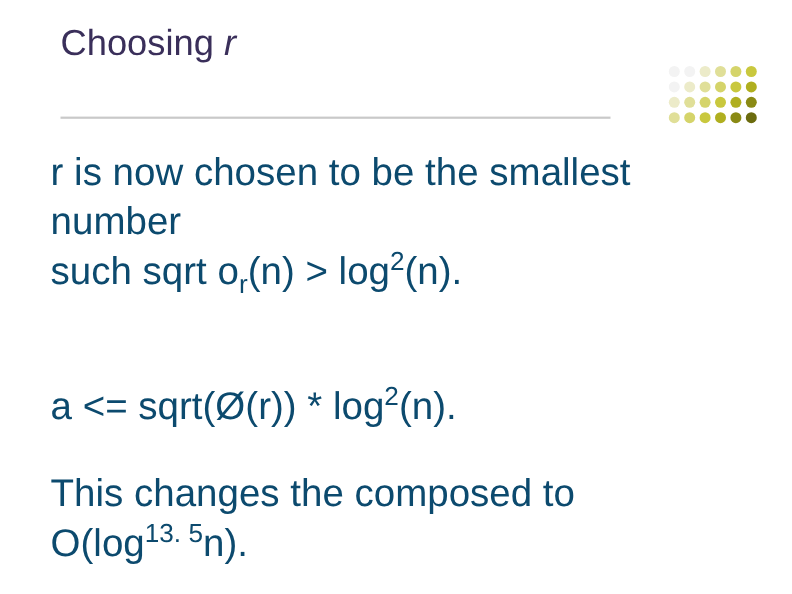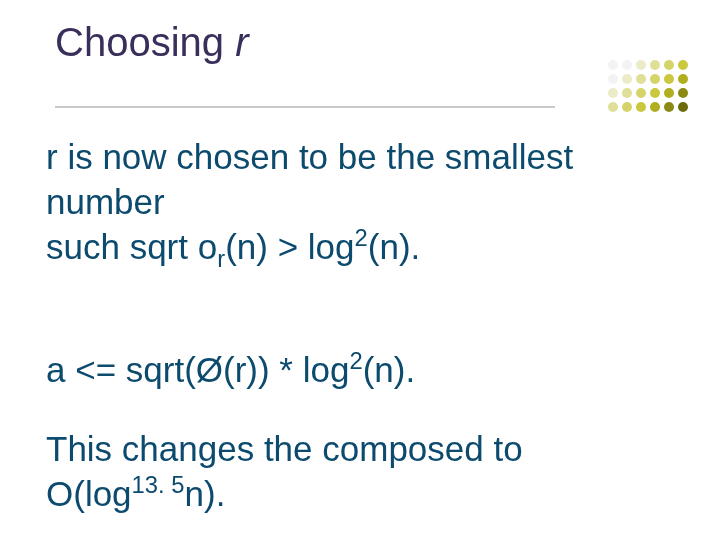--- a/index.html
+++ b/index.html
@@ -16,21 +16,21 @@
   .slide {
     position: relative;
     width: 720px;
     height: 540px;
     box-sizing: border-box;
   }
   .title {
     position: absolute;
     top: 20px;
     left: 55px;
-    font-size: 40px;
+    font-size: 33px;
     color: #3a2f5a; 
     font-weight: normal;
   }
   .title .ital {
     font-style: italic;
   }
   .divider {
     position: absolute;
     top: 106px;
     left: 55px;

